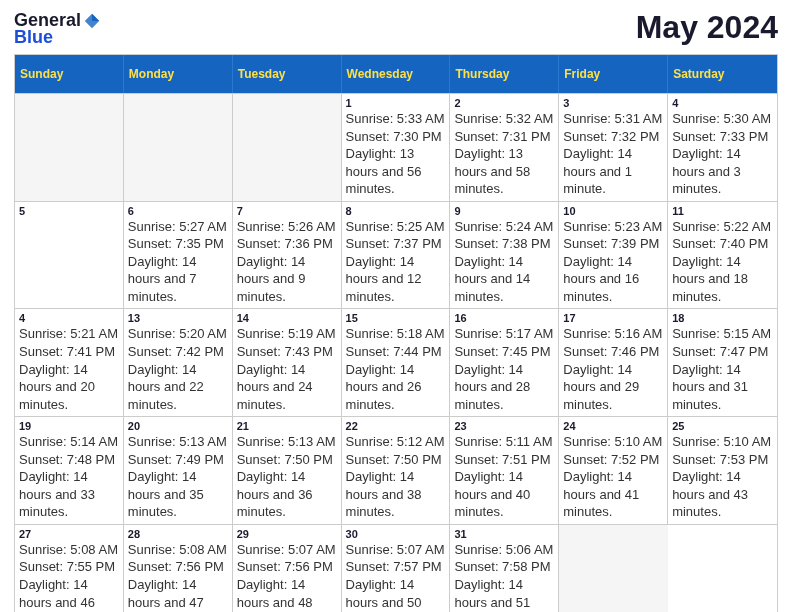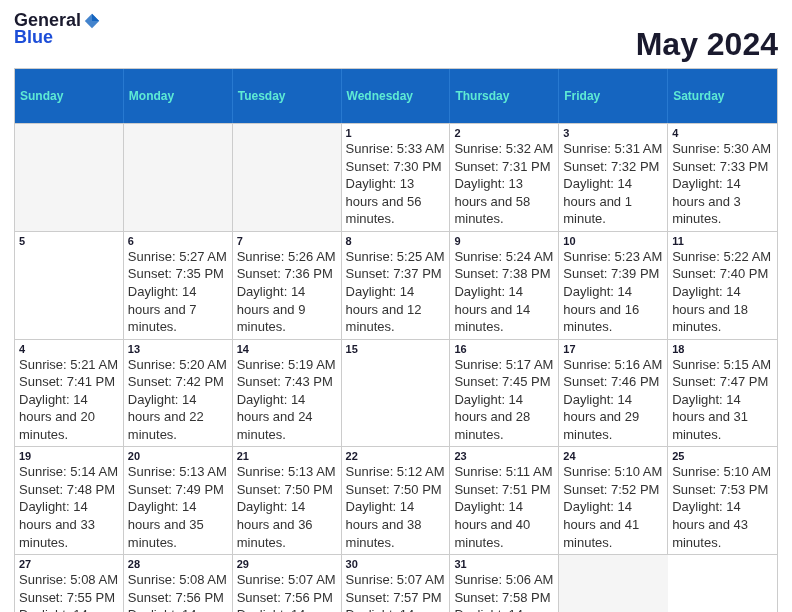--- a/index.html
+++ b/index.html
@@ -37,21 +37,20 @@
     }
     .logo-general { color: #1a1a2e; }
     .logo-blue { color: #1565c0; }
     .logo-icon {
       width: 18px;
       height: 18px;
       margin-left: 2px;
     }
     .title-area {
       text-align: center;
-      margin-top: 17px;
     }
     .month-title {
       font-size: 32px;
       font-weight: bold;
       color: #1a1a2e;
       line-height: 1.1;
     }
     .location {
       font-size: 15px;
       color: #333;
@@ -61,24 +60,24 @@
       display: flex;
       flex-direction: column;
       border: 1px solid #ccc;
     }
     .cal-header {
       display: grid;
       grid-template-columns: repeat(7, 1fr);
       background: #1565c0;
     }
     .cal-header-cell {
-      color: #5eead4;
+      color: #fde047;
       font-size: 12px;
       font-weight: bold;
-      padding: 20px 5px;
+      padding: 12px 5px;
       border-right: 1px solid #2879d0;
       text-align: left;
     }
     .cal-header-cell:last-child { border-right: none; }
     .cal-body {
       flex: 1;
       display: flex;
       flex-direction: column;
     }
     .cal-row {
@@ -201,20 +200,21 @@
           <div class="cal-cell">
             <div class="day-num">13</div>
             <div class="cell-text">Sunrise: 5:20 AM<br>Sunset: 7:42 PM<br>Daylight: 14 hours and 22 minutes.</div>
           </div>
           <div class="cal-cell">
             <div class="day-num">14</div>
             <div class="cell-text">Sunrise: 5:19 AM<br>Sunset: 7:43 PM<br>Daylight: 14 hours and 24 minutes.</div>
           </div>
           <div class="cal-cell">
             <div class="day-num">15</div>
+            <div class="cell-text">Sunrise: 5:18 AM<br>Sunset: 7:44 PM<br>Daylight: 14 hours and 26 minutes.</div>
           </div>
           <div class="cal-cell">
             <div class="day-num">16</div>
             <div class="cell-text">Sunrise: 5:17 AM<br>Sunset: 7:45 PM<br>Daylight: 14 hours and 28 minutes.</div>
           </div>
           <div class="cal-cell">
             <div class="day-num">17</div>
             <div class="cell-text">Sunrise: 5:16 AM<br>Sunset: 7:46 PM<br>Daylight: 14 hours and 29 minutes.</div>
           </div>
           <div class="cal-cell">

